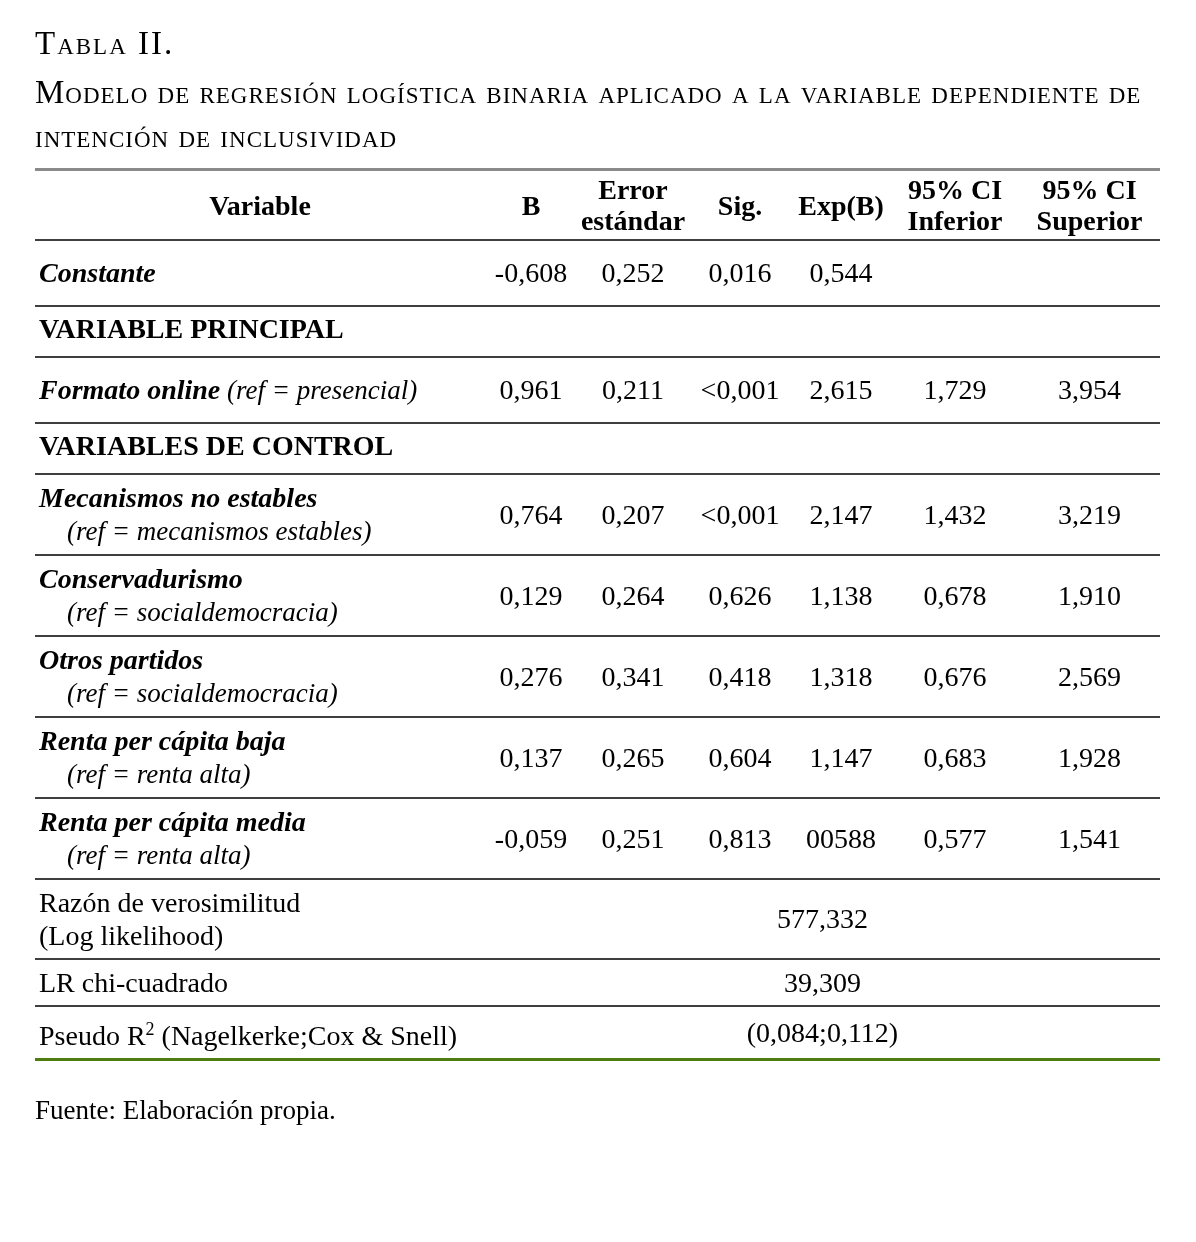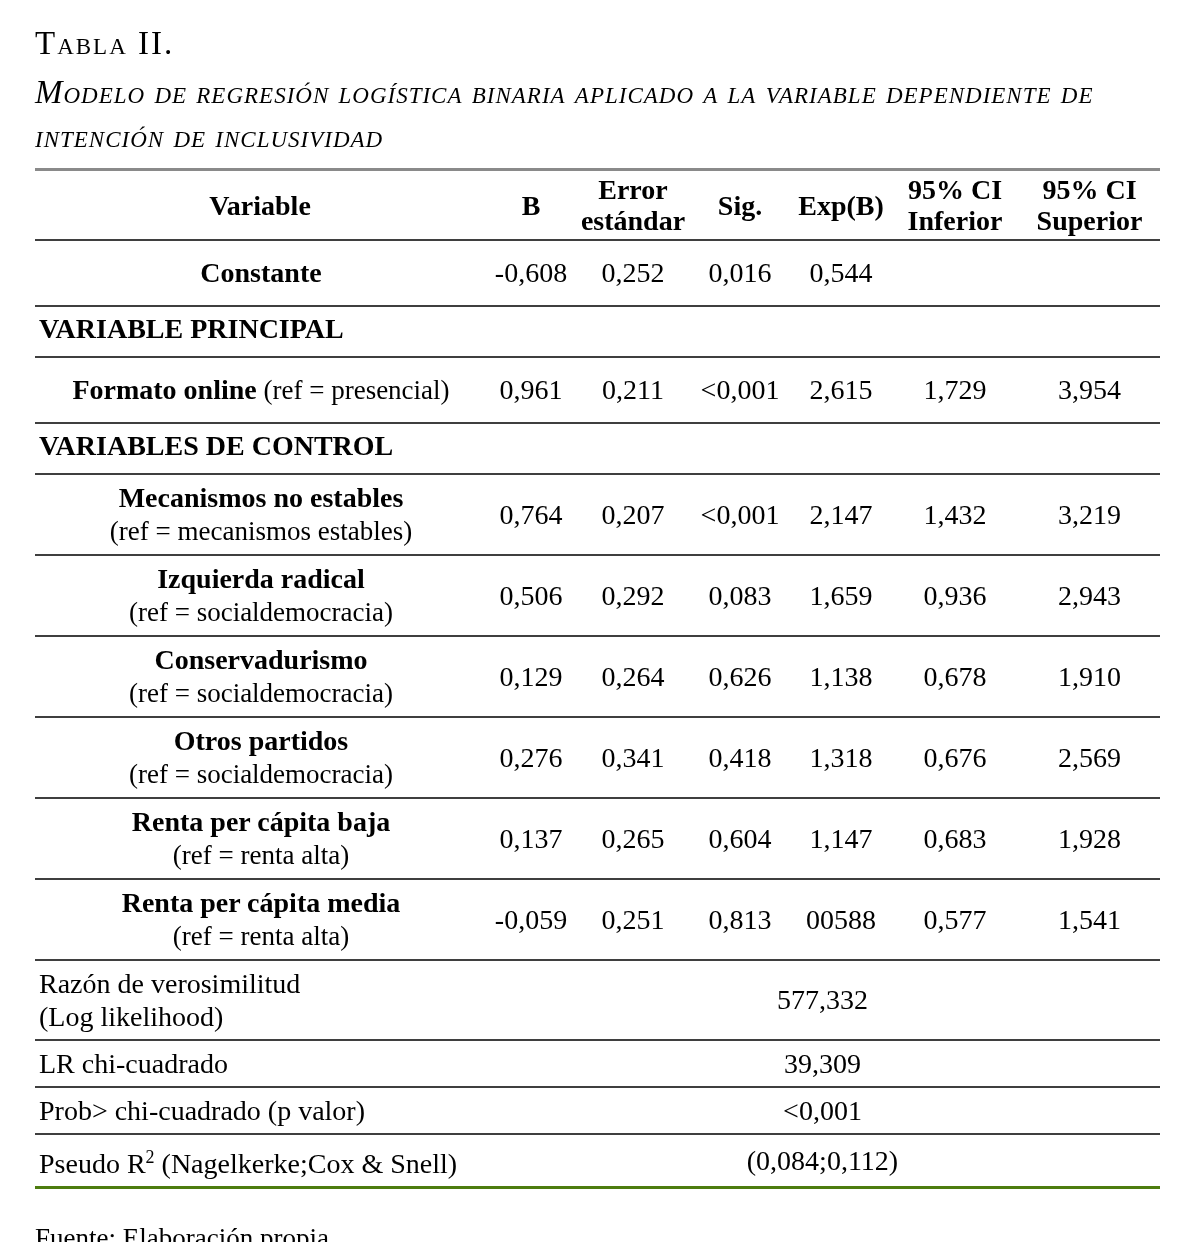--- a/index.html
+++ b/index.html
@@ -24,21 +24,20 @@
     letter-spacing: 2px;
     line-height: 38px;
   }
   .subtitle {
     font-size: 33px;
     font-variant: small-caps;
     letter-spacing: 1px;
     line-height: 44px;
     margin-top: 8px;
     max-width: 1125px;
-    font-style: italic;
   }
   table.regression {
     width: 1125px;
     table-layout: fixed;
     border-collapse: collapse;
     margin-top: 10px;
     border-top: 3px solid #8a8a8a;
     border-bottom: 3px solid #4d7c0f;
   }
   thead tr, tbody tr {
@@ -55,31 +54,33 @@
     vertical-align: middle;
     padding: 3px 1px;
   }
   td {
     vertical-align: middle;
   }
   .var-cell {
     font-size: 27px;
     line-height: 33px;
     padding: 6px 2px 6px 4px;
-    text-align: center;
+    text-align: left;
+    font-style: italic;
   }
   .vname {
     font-weight: bold;
     font-size: 28px;
   }
   .vref {
     font-weight: normal;
   }
   .var-cell.block .vref {
     display: block;
+    margin-left: 28px;
   }
   .num-cell {
     font-size: 28px;
     text-align: center;
     padding: 16px 0;
   }
   .section-cell {
     font-weight: bold;
     font-size: 28px;
     line-height: 33px;
@@ -164,29 +165,20 @@
         <tr>
           <td class="var-cell block"><span class="vname">Mecanismos no estables</span> <span class="vref">(ref = mecanismos estables)</span></td>
           <td class="num-cell">0,764</td>
           <td class="num-cell">0,207</td>
           <td class="num-cell">&lt;0,001</td>
           <td class="num-cell">2,147</td>
           <td class="num-cell">1,432</td>
           <td class="num-cell">3,219</td>
         </tr>
         <tr>
-          <td class="var-cell block"><span class="vname">Izquierda radical</span> <span class="vref">(ref = socialdemocracia)</span></td>
-          <td class="num-cell">0,506</td>
-          <td class="num-cell">0,292</td>
-          <td class="num-cell">0,083</td>
-          <td class="num-cell">1,659</td>
-          <td class="num-cell">0,936</td>
-          <td class="num-cell">2,943</td>
-        </tr>
-        <tr>
           <td class="var-cell block"><span class="vname">Conservadurismo</span> <span class="vref">(ref = socialdemocracia)</span></td>
           <td class="num-cell">0,129</td>
           <td class="num-cell">0,264</td>
           <td class="num-cell">0,626</td>
           <td class="num-cell">1,138</td>
           <td class="num-cell">0,678</td>
           <td class="num-cell">1,910</td>
         </tr>
         <tr>
           <td class="var-cell block"><span class="vname">Otros partidos</span> <span class="vref">(ref = socialdemocracia)</span></td>
@@ -217,24 +209,20 @@
         </tr>
         <tr>
           <td class="sum-label"><span>Razón de verosimilitud</span><span class="l2">(Log likelihood)</span></td>
           <td class="sum-value" colspan="6">577,332</td>
         </tr>
         <tr>
           <td class="sum-label"><span>LR chi-cuadrado</span></td>
           <td class="sum-value" colspan="6">39,309</td>
         </tr>
         <tr>
-          <td class="sum-label"><span>Prob&gt; chi-cuadrado (p valor)</span></td>
-          <td class="sum-value" colspan="6">&lt;0,001</td>
-        </tr>
-        <tr>
           <td class="sum-label"><span>Pseudo R</span><sup>2</sup><span> (Nagelkerke;Cox &amp; Snell)</span></td>
           <td class="sum-value" colspan="6">(0,084;0,112)</td>
         </tr>
       </tbody>
   </table>
 
   <div class="source">Fuente: Elaboración propia.</div>
 </div>
 
 </body></html>

